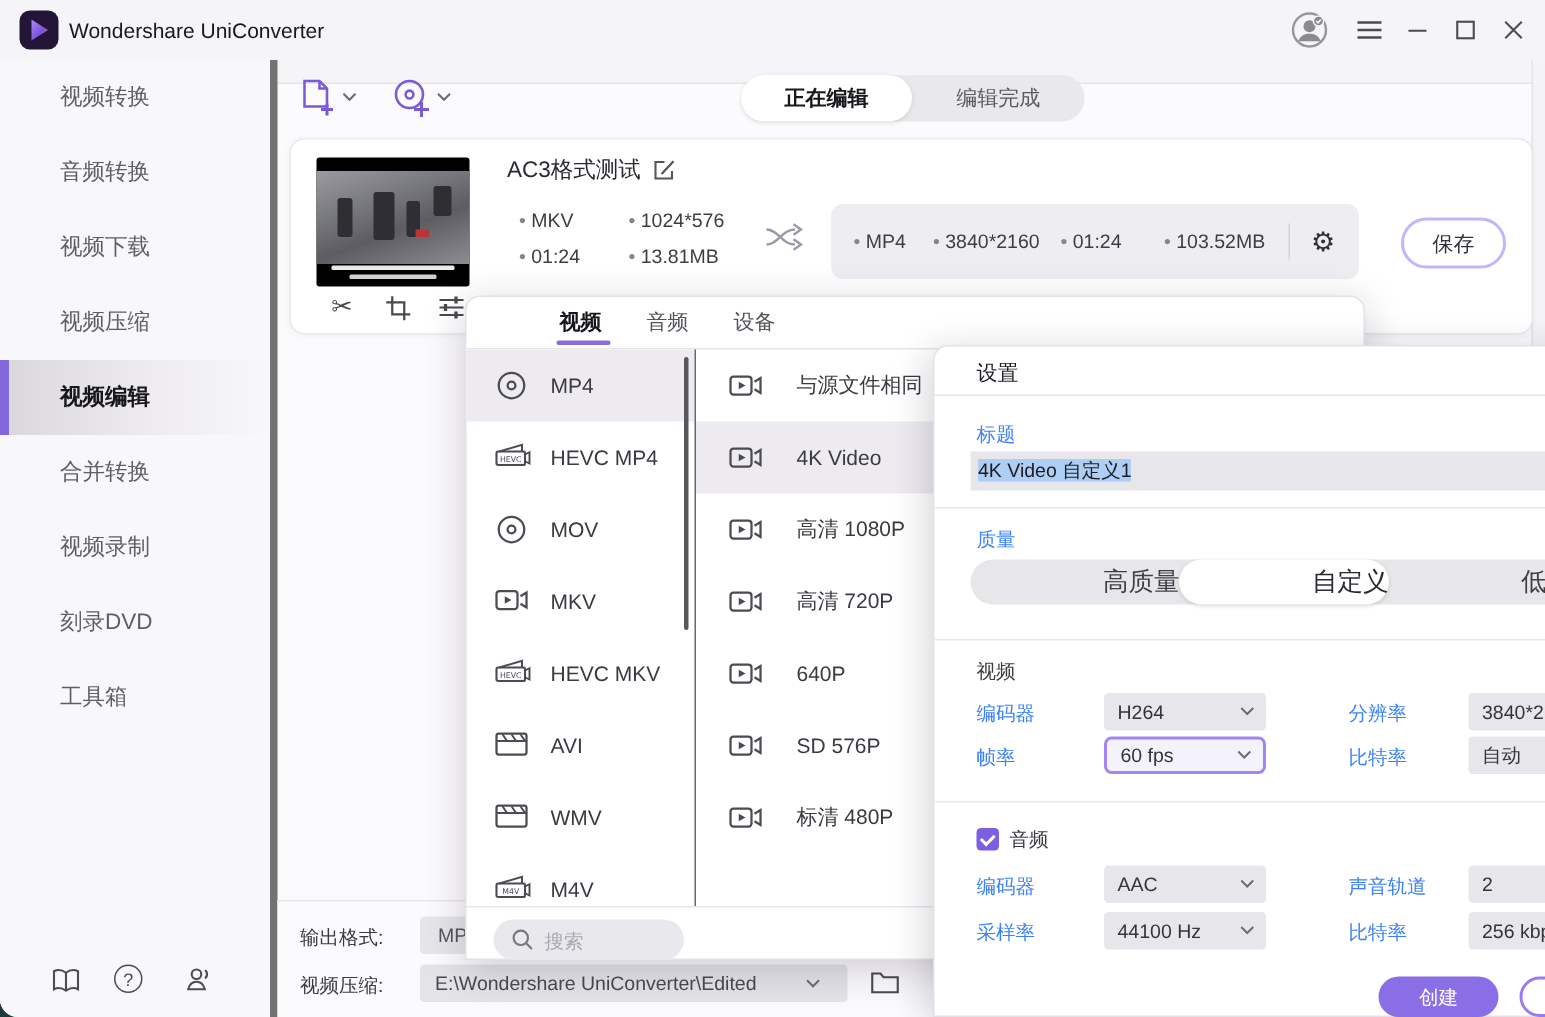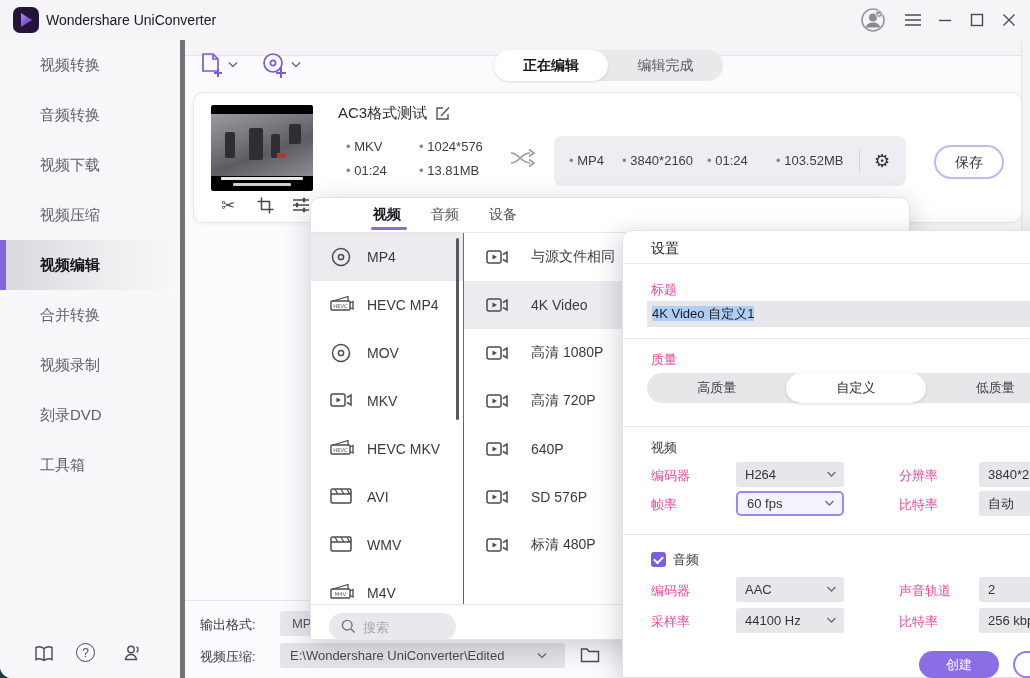--- a/index.html
+++ b/index.html
@@ -95,25 +95,25 @@
   .res-label { position:absolute; left:67px; font-size:14px; color:#3b3a41; }
   #search-divider { left:0; top:406px; width:600px; height:1px; background:#e8e6ea; }
   #search-box { left:18px; top:415px; width:127px; height:27px; background:#e9e8ec; border-radius:14px; }
   #search-ico { left:12px; top:6px; width:15px; height:15px; color:#77767e; }
   #search-placeholder { left:34px; top:6px; font-size:13px; color:#a9a8b0; }
 
   
   #settings { left:622px; top:230px; width:442px; height:448px; background:#fff; border:1px solid #e3e1e6; border-radius:10px 0 0 0; box-shadow:-4px 4px 24px rgba(30,20,50,.18); }
   #settings-title { left:28px; top:9px; font-size:14px; color:#1f1e24; font-weight:500; }
   .set-divider { position:absolute; left:0; width:442px; height:1px; background:#e8e6ea; }
-  .set-label { position:absolute; font-size:13px; color:#ec4899; }
+  .set-label { position:absolute; font-size:13px; color:#3b82f6; }
   #title-input { left:24px; top:70px; width:404px; height:26px; background:#e7e6ea; font-size:13px; line-height:26px; padding-left:5px; cursor:text; }
   #title-input .selhl { background:#aecff3; color:#1c1c26; }
   #quality-seg { left:24px; top:142px; width:418px; height:30px; background:#e7e6e9; border-radius:15px; display:flex; }
-  .qseg { height:30px; line-height:30px; text-align:center; font-size:13px; color:#3f3e46; flex:1; cursor:pointer; }
+  .qseg { height:30px; line-height:30px; text-align:right; font-size:17px; color:#3f3e46; flex:1; cursor:pointer; }
   .qseg.active { background:#fff; border-radius:15px; box-shadow:0 1px 3px rgba(0,0,0,.15); color:#2a2930; }
   .sec-head { position:absolute; left:28px; font-size:13px; color:#3b3a41; }
   .dd { position:absolute; width:108px; height:25px; background:#e7e6ea; border-radius:3px; font-size:13px; color:#35343c; line-height:25px; padding-left:9px; cursor:pointer; }
   .dd .chev { position:absolute; right:8px; top:9px; color:#6c6b72; }
   .dd.focused { background:#f4f2fa; border:2px solid #a286ef; border-radius:5px; line-height:21px; }
   .vfield { position:absolute; width:90px; height:25px; background:#e7e6ea; border-radius:3px; font-size:13px; color:#35343c; line-height:25px; padding-left:9px; overflow:hidden; white-space:nowrap; cursor:text; }
   #audio-check { left:28px; top:321px; width:15px; height:15px; background:#7c5fe0; border-radius:3px; cursor:pointer; }
   #audio-check::after { content:""; position:absolute; left:3px; top:3.5px; width:7px; height:4px; border-left:2px solid #fff; border-bottom:2px solid #fff; transform:rotate(-45deg); }
   #create-btn { left:296px; top:420px; width:80px; height:27px; background:#8a6ee6; border-radius:14px; color:#fff; font-size:13px; line-height:27px; text-align:center; cursor:pointer; }
   #create-btn2 { left:390px; top:420px; width:70px; height:27px; background:#fff; border:2px solid #9a7cf0; border-radius:14px; cursor:pointer; }

